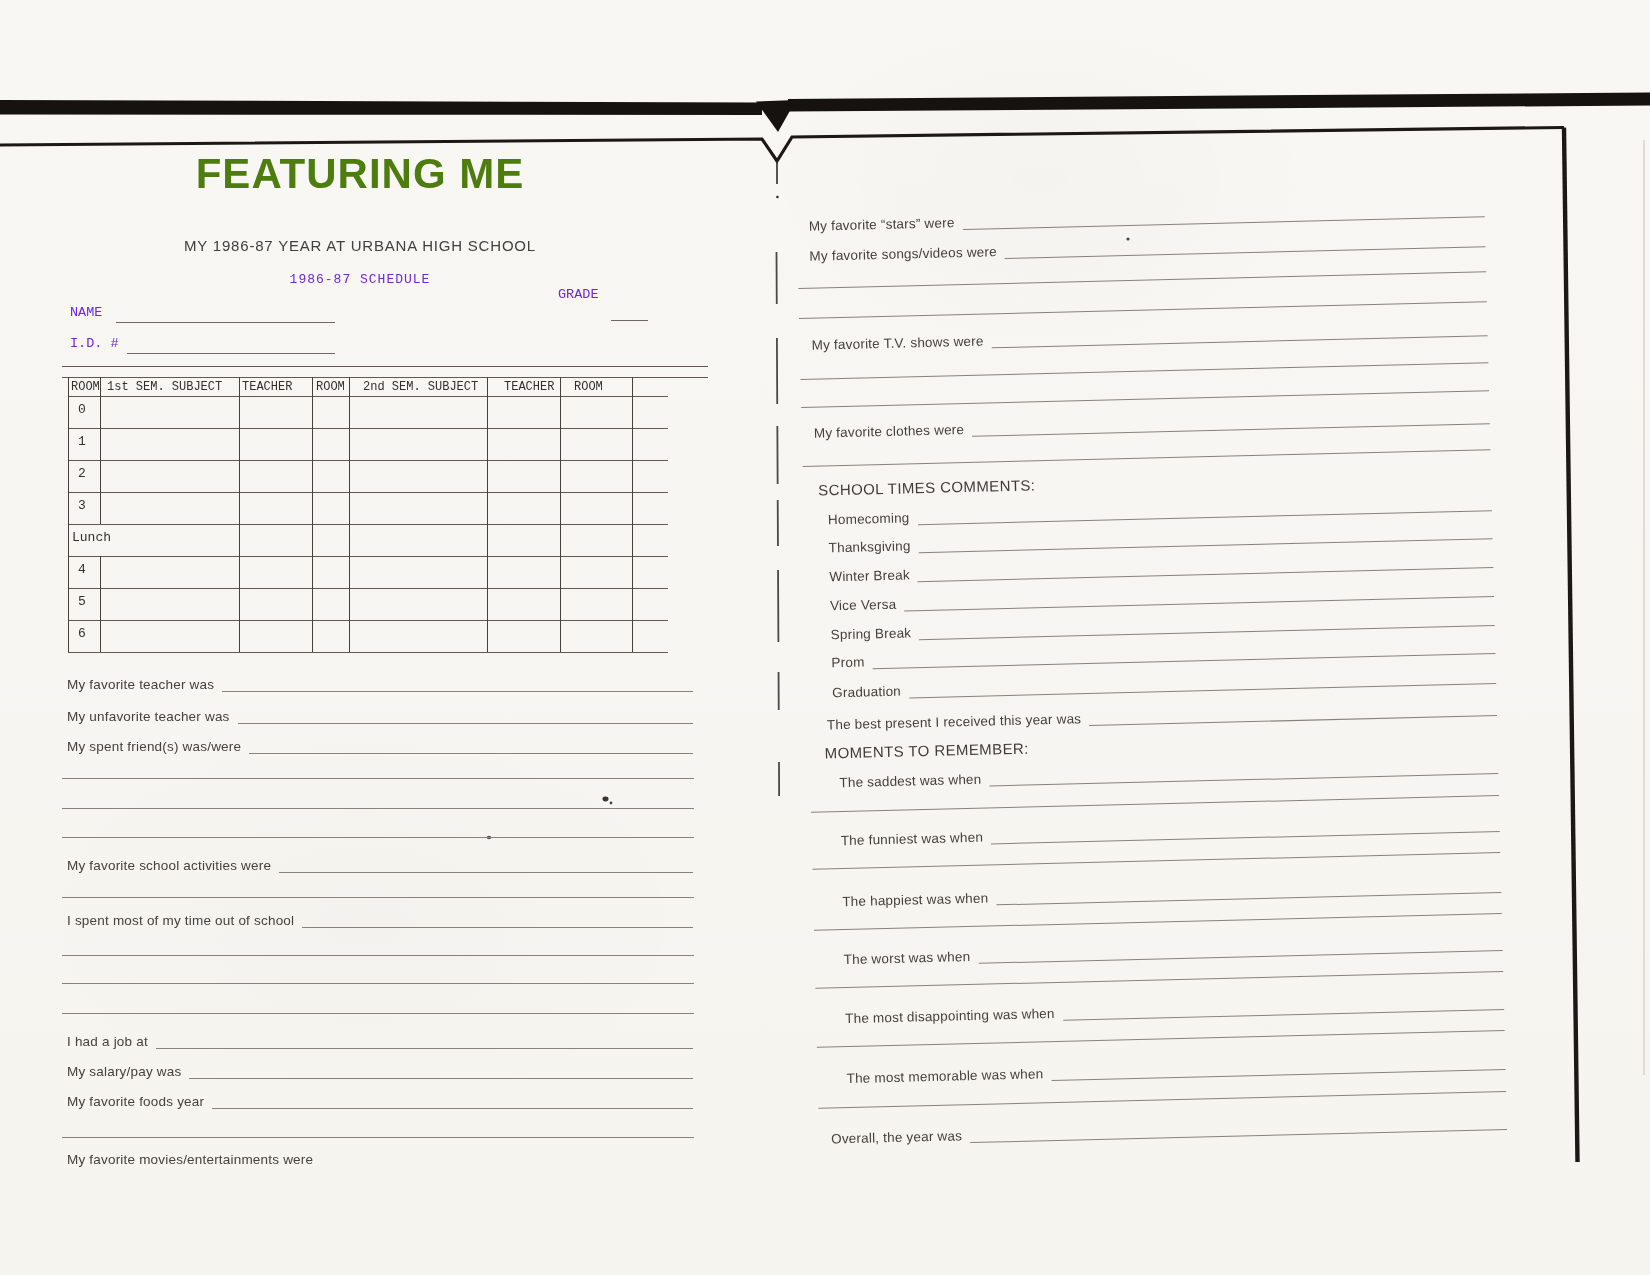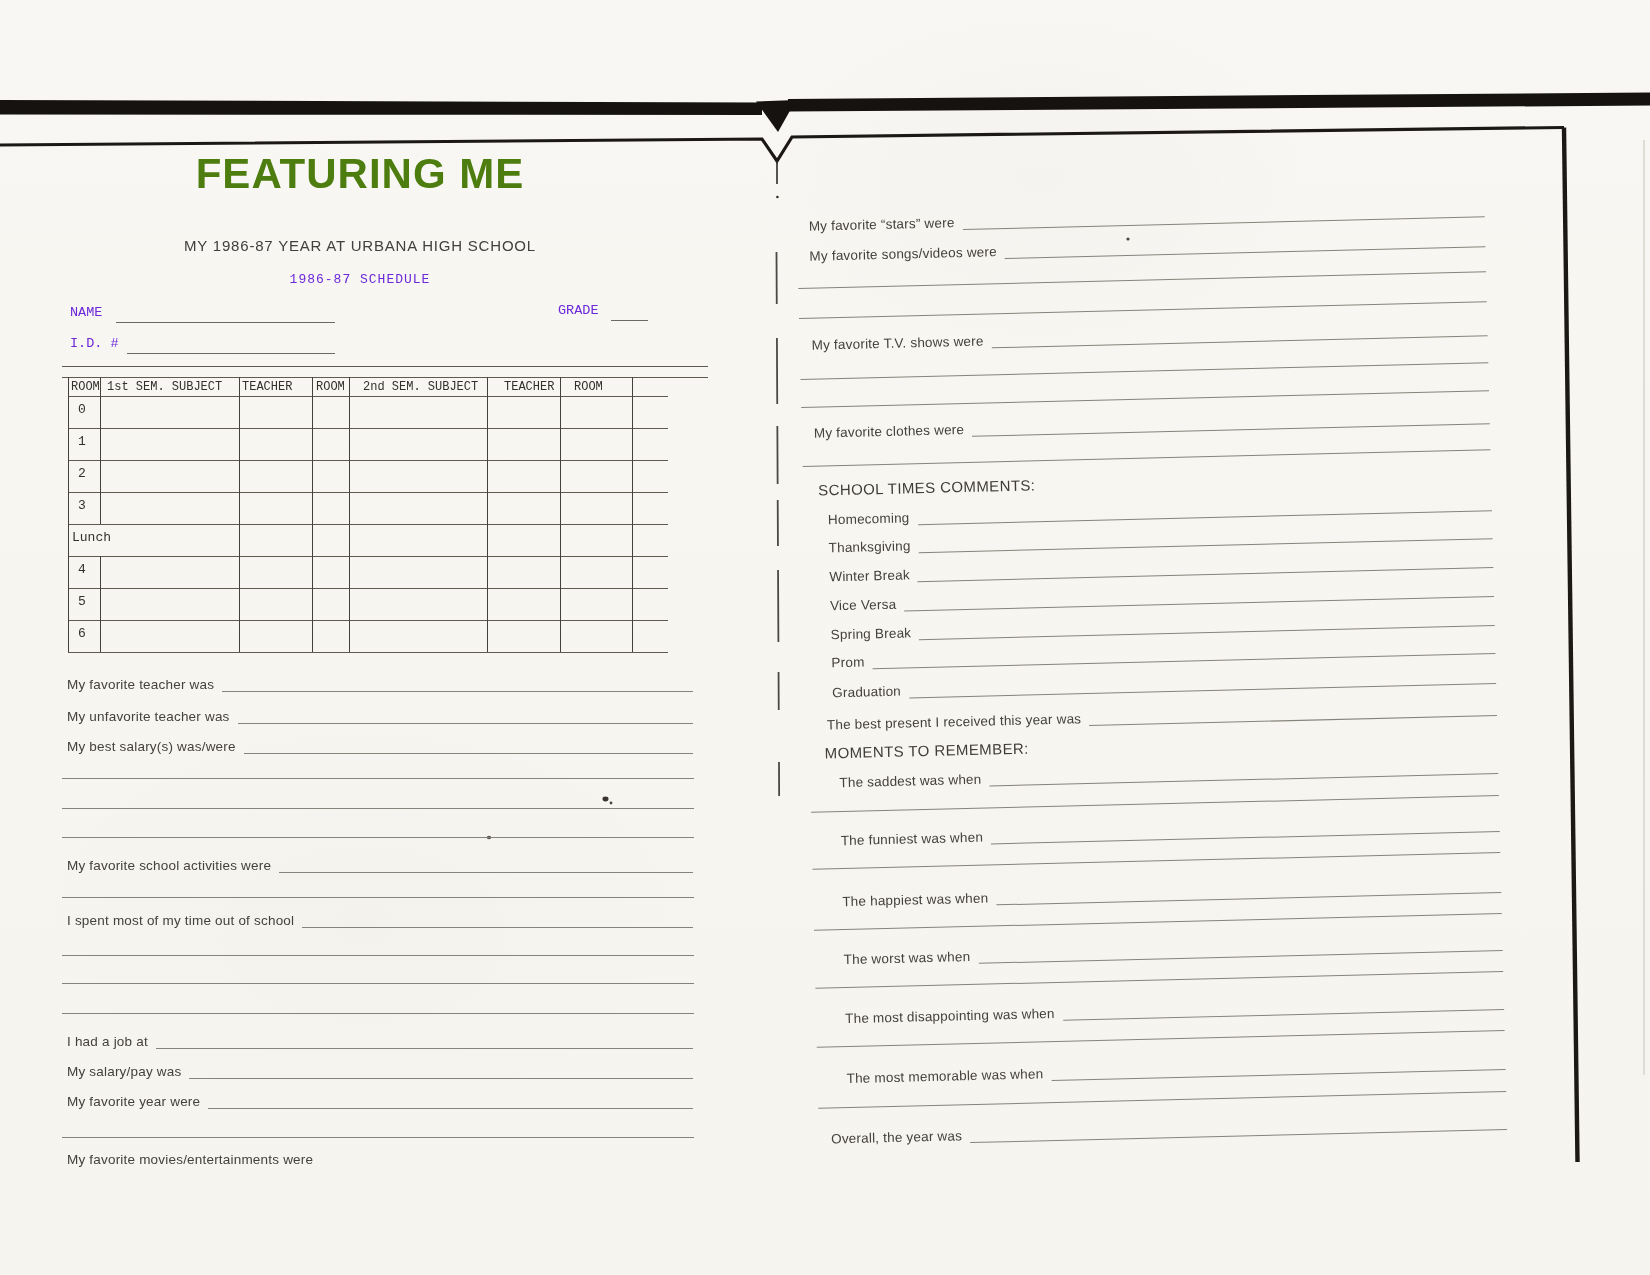--- a/index.html
+++ b/index.html
@@ -65,21 +65,21 @@
 
     <div class="abs title" style="left:110px;top:150px;width:500px">FEATURING ME</div>
 
     <div class="abs subtitle" style="left:110px;top:237px;width:500px">MY 1986-87 YEAR AT URBANA HIGH SCHOOL</div>
 
     <div class="abs mono schedhead" style="left:110px;top:272px;width:500px">1986-87 SCHEDULE</div>
 
     <span class="abs mono fieldlbl" style="left:70px;top:305px">NAME</span>
     <div class="uline" style="left:116px;top:306px;width:219px;height:16px"></div>
 
-    <span class="abs mono fieldlbl" style="left:558px;top:303px">GRADE</span>
+    <span class="abs mono fieldlbl" style="left:558px;top:287px">GRADE</span>
     <div class="uline" style="left:611px;top:304px;width:37px;height:16px"></div>
 
     <span class="abs mono fieldlbl" style="left:70px;top:336px">I.D. #</span>
     <div class="uline" style="left:127px;top:337px;width:208px;height:16px"></div>
 
     <div class="table-wrap">
 
       <div class="hl" style="left:-6px;top:0;width:646px"></div>
       <div class="hl" style="left:-6px;top:11px;width:646px"></div>
       <div class="hl" style="left:0;top:30px;width:600px"></div>
@@ -122,21 +122,21 @@
 
     <div class="row" style="left:67px;top:675px;width:626px">
       <span class="lbl">My favorite teacher was</span>
       <div class="ln"></div>
     </div>
     <div class="row" style="left:67px;top:707px;width:626px">
       <span class="lbl">My unfavorite teacher was</span>
       <div class="ln"></div>
     </div>
     <div class="row" style="left:67px;top:737px;width:626px">
-      <span class="lbl">My best salary(s) was/were</span>
+      <span class="lbl">My spent friend(s) was/were</span>
       <div class="ln"></div>
     </div>
     <div class="bline" style="left:62px;top:778px;width:632px"></div>
     <div class="bline" style="left:62px;top:808px;width:632px"></div>
     <div class="bline" style="left:62px;top:837px;width:632px"></div>
 
     <div class="row" style="left:67px;top:856px;width:626px">
       <span class="lbl">My favorite school activities were</span>
       <div class="ln"></div>
     </div>
@@ -152,21 +152,21 @@
 
     <div class="row" style="left:67px;top:1032px;width:626px">
       <span class="lbl">I had a job at</span>
       <div class="ln"></div>
     </div>
     <div class="row" style="left:67px;top:1062px;width:626px">
       <span class="lbl">My salary/pay was</span>
       <div class="ln"></div>
     </div>
     <div class="row" style="left:67px;top:1092px;width:626px">
-      <span class="lbl">My favorite year were</span>
+      <span class="lbl">My favorite foods year</span>
       <div class="ln"></div>
     </div>
     <div class="bline" style="left:62px;top:1137px;width:632px"></div>
 
     <div class="row" style="left:67px;top:1150px;width:626px">
       <span class="lbl">My favorite movies/entertainments were</span>
     </div>
   </div>
 
   <div class="right-page">

